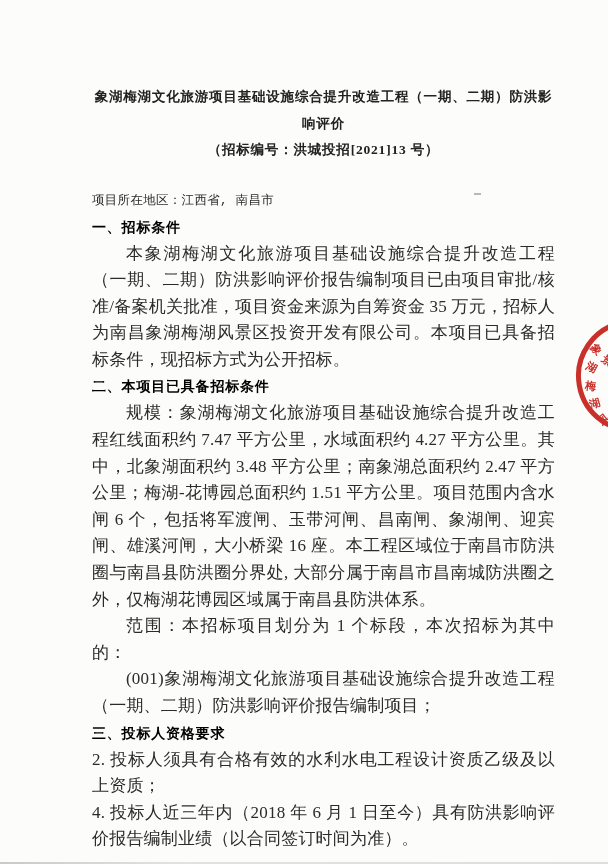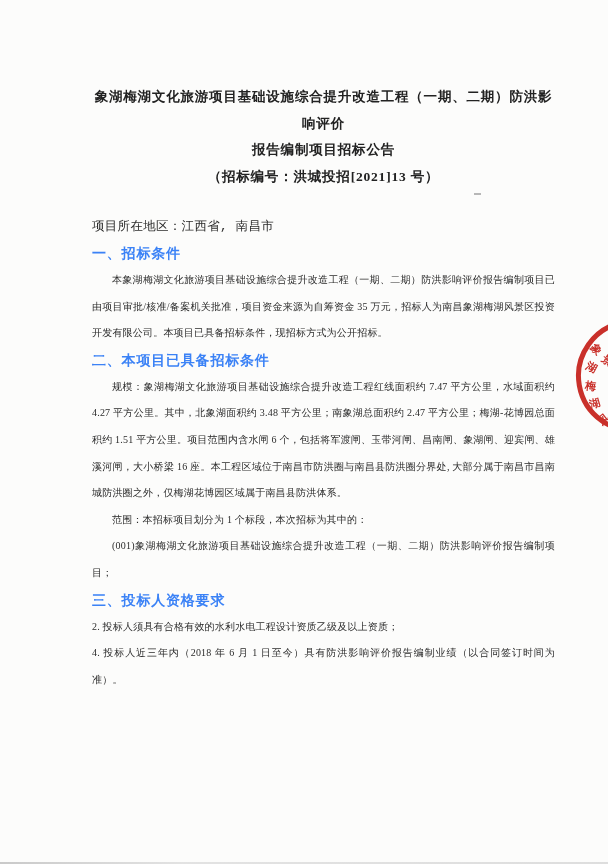--- a/index.html
+++ b/index.html
@@ -30,26 +30,26 @@
     font-size:12.5px;
     line-height:26px;
     letter-spacing:0.3px;
     font-family:Liberation Mono, monospace;
   }
   .section-heading {
     font-weight:bold;
     font-size:14px;
     line-height:27px;
     letter-spacing:0.8px;
-    color:#3b82f6;
+    color:#000000;
     margin:0;
   }
   .para {
     margin:0;
-    font-size:10px;
+    font-size:17px;
     line-height:26.6px;
     letter-spacing:0.2px;
     text-align:justify;
     text-justify:inter-ideograph;
   }
   .para.indent { text-indent:2em; }
   
   .seal {
     position:absolute;
     top:319px; right:-82px;
@@ -89,21 +89,20 @@
 </style>
 </head>
 <body>
 
 <div class="page">
 
   <div class="content">
 
     <div class="doc-title">
       <div>象湖梅湖文化旅游项目基础设施综合提升改造工程（一期、二期）防洪影响评价</div>
-      <div>报告编制项目招标公告</div>
       <div>（招标编号：洪城投招[2021]13 号）</div>
     </div>
 
     <div class="location-line">项目所在地区：江西省, 南昌市</div>
 
     <h3 class="section-heading">一、招标条件</h3>
     <p class="para indent">本象湖梅湖文化旅游项目基础设施综合提升改造工程（一期、二期）防洪影响评价报告编制项目已由项目审批/核准/备案机关批准，项目资金来源为自筹资金 35 万元，招标人为南昌象湖梅湖风景区投资开发有限公司。本项目已具备招标条件，现招标方式为公开招标。</p>
 
     <h3 class="section-heading">二、本项目已具备招标条件</h3>
     <p class="para indent">规模：象湖梅湖文化旅游项目基础设施综合提升改造工程红线面积约 7.47 平方公里，水域面积约 4.27 平方公里。其中，北象湖面积约 3.48 平方公里；南象湖总面积约 2.47 平方公里；梅湖-花博园总面积约 1.51 平方公里。项目范围内含水闸 6 个，包括将军渡闸、玉带河闸、昌南闸、象湖闸、迎宾闸、雄溪河闸，大小桥梁 16 座。本工程区域位于南昌市防洪圈与南昌县防洪圈分界处, 大部分属于南昌市昌南城防洪圈之外，仅梅湖花博园区域属于南昌县防洪体系。</p>

